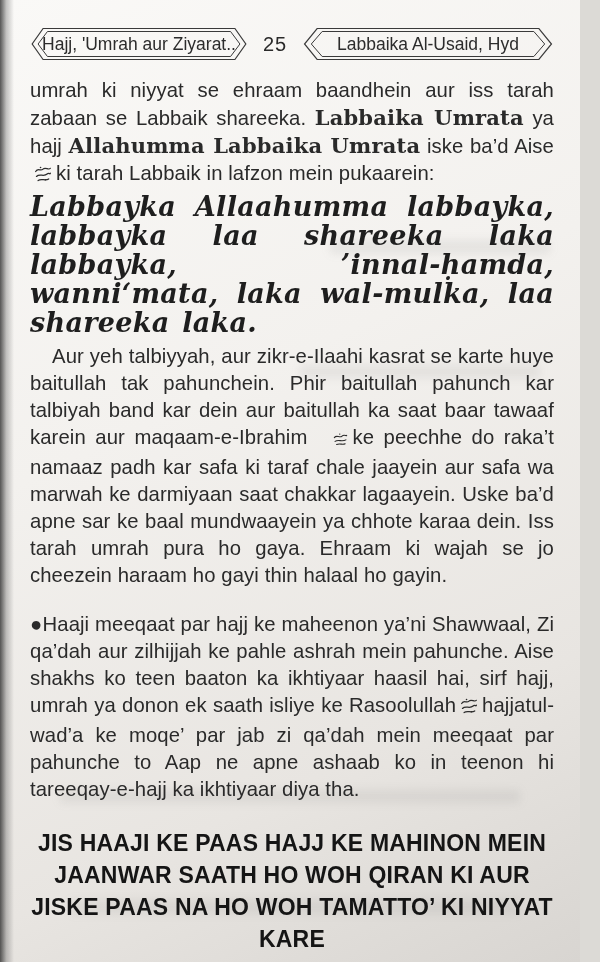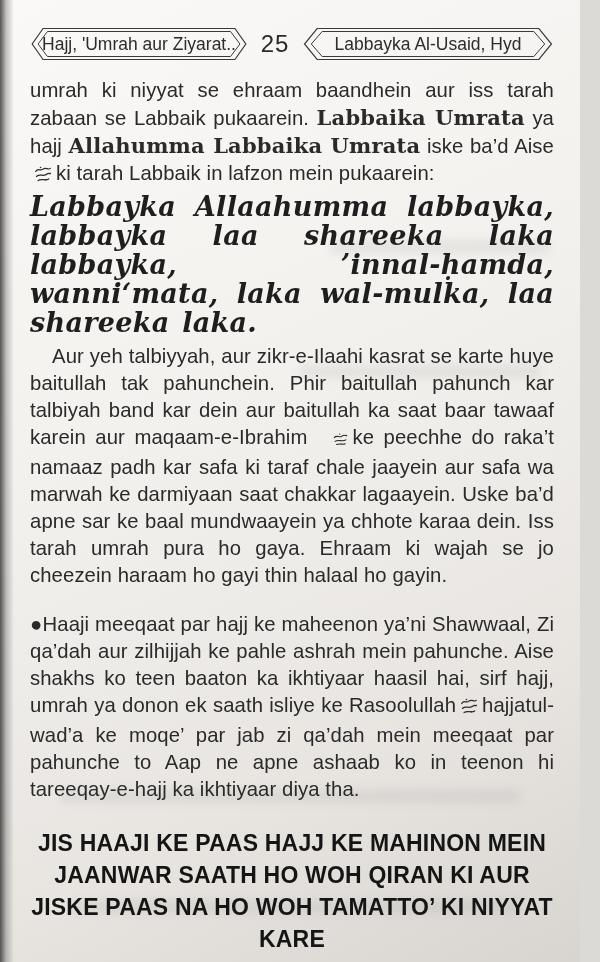--- a/index.html
+++ b/index.html
@@ -21,21 +21,21 @@
   .content{
     position:absolute;left:30px;right:26px;top:24px;color:#282828;
   }
   
   .hdr{display:flex;align-items:center;justify-content:space-between;height:40px;}
   .hbox{position:relative;height:36px;display:flex;align-items:center;justify-content:center;}
   .hbox svg{position:absolute;inset:0;width:100%;height:100%;}
   .hbox .htext{position:relative;font-size:17.5px;white-space:nowrap;color:#2c2c2c;padding:0 10px;}
   .hbox-left{width:218px;}
   .hbox-right{width:252px;}
-  .pagenum{font-size:24px;color:#2a2a2a;letter-spacing:1px;}
+  .pagenum{font-size:20px;color:#2a2a2a;letter-spacing:1px;}
   
   p.body-text{
     margin:0;font-size:20.3px;line-height:27px;text-align:justify;
     letter-spacing:.1px;color:#2a2a2a;
   }
   p.first{margin-top:13px;}
   .b{font-weight:normal;}
   .bi{font-family:"DejaVu Serif",serif;font-weight:bold;font-size:21px;letter-spacing:.2px;}
   .arabic{
     direction:rtl;text-align:center;margin:4px 0 2px;
@@ -74,25 +74,25 @@
           <polygon points="8,5.5 92,5.5 96.3,18 92,30.5 8,30.5 3.7,18" fill="none" stroke="#3a3a3a" stroke-width="1" vector-effect="non-scaling-stroke"></polygon>
         </svg>
         <span class="htext">Hajj, 'Umrah aur Ziyarat..</span>
       </div>
       <span class="pagenum">25</span>
       <div class="hbox hbox-right">
         <svg viewBox="0 0 100 36" preserveAspectRatio="none">
           <polygon points="6,2.5 94,2.5 99,18 94,33.5 6,33.5 1,18" fill="none" stroke="#3a3a3a" stroke-width="1.2" vector-effect="non-scaling-stroke"></polygon>
           <polygon points="8,5.5 92,5.5 96.3,18 92,30.5 8,30.5 3.7,18" fill="none" stroke="#3a3a3a" stroke-width="1" vector-effect="non-scaling-stroke"></polygon>
         </svg>
-        <span class="htext">Labbayka Al-Usaid, Hyd</span>
+        <span class="htext">Labbaika Al-Usaid, Hyd</span>
       </div>
     </div>
 
-    <p class="body-text first"><span>umrah ki niyyat se ehraam baandhein aur iss tarah zabaan se </span><span class="b">Labbaik</span><span> pukaarein. </span><span class="bi">Labbaika Umrata</span><span> ya hajj </span><span class="bi">Allahumma Labbaika Umrata</span><span> iske ba’d Aise</span><span class="icon-inline"><svg width="20" height="18" viewBox="0 0 24 22">
+    <p class="body-text first"><span>umrah ki niyyat se ehraam baandhein aur iss tarah zabaan se </span><span class="b">Labbaik</span><span> shareeka. </span><span class="bi">Labbaika Umrata</span><span> ya hajj </span><span class="bi">Allahumma Labbaika Umrata</span><span> iske ba’d Aise</span><span class="icon-inline"><svg width="20" height="18" viewBox="0 0 24 22">
             <g fill="none" stroke="#2b2b2b" stroke-width="1.5" stroke-linecap="round">
               <path d="M3 8 C6 3, 9 8, 12 5 C15 2, 19 7, 21 4"></path>
               <path d="M4 14 C8 10, 13 15, 17 11 C19 9, 21 12, 21 10"></path>
               <path d="M6 19 C10 16, 15 20, 19 17"></path>
             </g>
             <circle cx="9" cy="3" r="1" fill="#2b2b2b"></circle>
             <circle cx="15" cy="18" r="1" fill="#2b2b2b"></circle>
           </svg></span><span>ki tarah Labbaik in lafzon mein pukaarein:</span></p>
 
 

